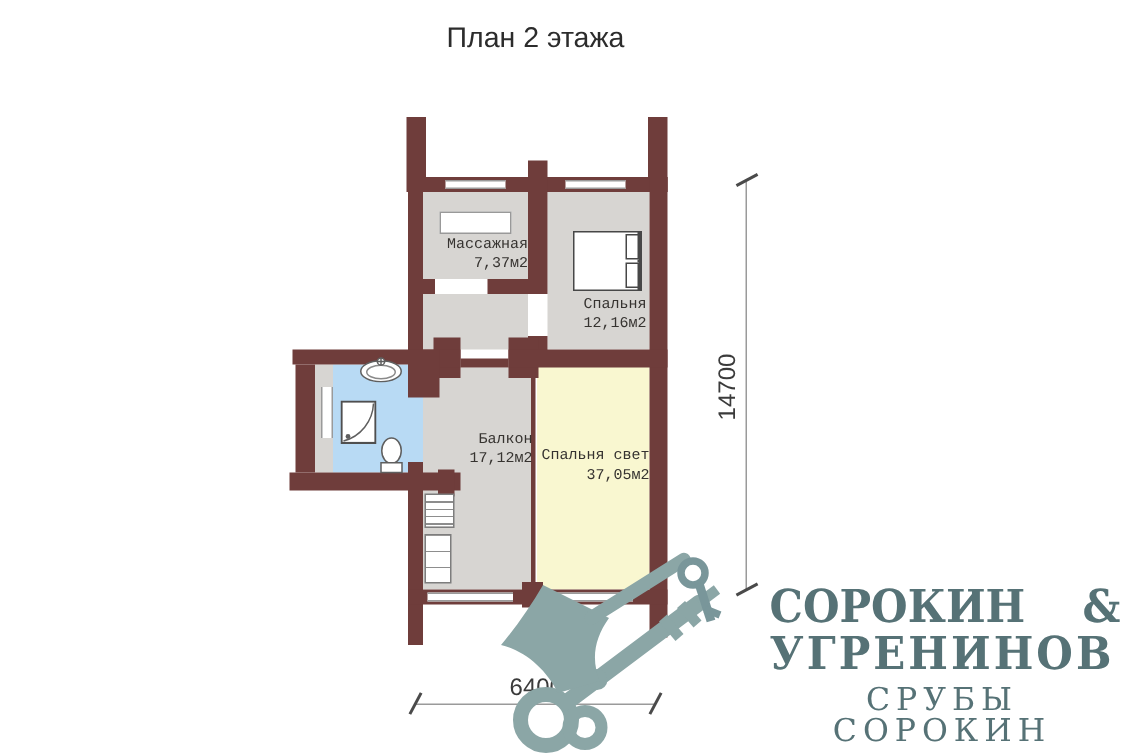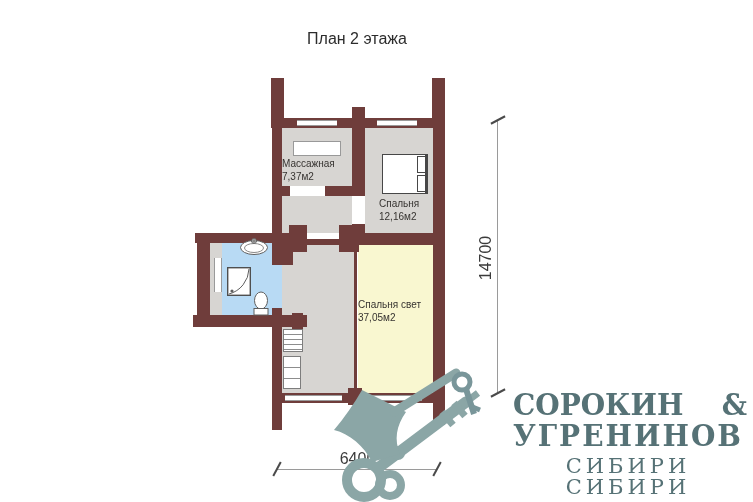--- a/index.html
+++ b/index.html
@@ -1,19 +1,19 @@
 <!DOCTYPE html>
 <html style="--c-wall: #6f3d3b; --c-floor: #d7d5d2; --c-bathroom-floor: #b8daf4; --c-second-light-floor: #f9f7d0; --c-label-text: #363330; --c-logo-text: #567276; --c-watermark: #8ba6a6; --c-watermark-dark: #79969a;"><head>
 <meta charset="utf-8">
 <style>
   html,body{margin:0;padding:0;background:#fff;}
   .canvas{position:relative;width:753px;height:502px;background:#fff;overflow:hidden;
           font-family:"Liberation Sans",sans-serif;}
   .title{position:absolute;left:257px;top:15px;width:200px;text-align:center;
-         font-size:16px;color:#2c2c2c;z-index:3;margin-top:15px;}
+         font-size:19px;color:#2c2c2c;z-index:3;}
   
   .floor{position:absolute;background:var(--c-floor,#d7d5d2);z-index:1;}
   .floor.blue{background:var(--c-bathroom-floor,#b8daf4);}
   .floor.yellow{background:var(--c-second-light-floor,#f9f7d0);}
   
   .wall{position:absolute;background:var(--c-wall,#6f3d3b);z-index:5;}
   
   .win{position:absolute;background:#fff;border-top:1px solid #9a9a9a;border-bottom:1px solid #9a9a9a;
        box-sizing:border-box;z-index:6;}
   .win.vert{border:none;border-left:1px solid #9a9a9a;border-right:1px solid #9a9a9a;}
@@ -21,22 +21,22 @@
   .fix{position:absolute;background:#fff;border:1px solid #6b6b6b;box-sizing:border-box;z-index:4;}
   .bed{position:absolute;background:#fff;border:1px solid #474747;border-right:3px solid #474747;
        box-sizing:border-box;z-index:4;}
   .pillow{position:absolute;background:#fff;border:1px solid #474747;box-sizing:border-box;z-index:4;}
   .stairs{position:absolute;background:repeating-linear-gradient(to bottom,#fff 0 4px,#8d8d8d 4px 5px);
           border:1px solid #7d7d7d;box-sizing:border-box;z-index:7;}
   .cabinet{position:absolute;background:repeating-linear-gradient(to bottom,#fff 0 10px,#8d8d8d 10px 11px);
            border:1px solid #7d7d7d;box-sizing:border-box;z-index:7;}
   .fixsvg{position:absolute;z-index:7;}
   
-  .room-label{position:absolute;text-align:left;font-size:10px;line-height:1.32;
-              color:var(--c-label-text,#363330);z-index:10;}
+  .room-label{position:absolute;text-align:right;font-size:10px;line-height:1.32;
+              color:var(--c-label-text,#363330);z-index:10;font-family:Liberation Mono, monospace;}
   
   .dimline{position:absolute;background:#9a9a9a;z-index:8;}
   .dimtick{position:absolute;width:16px;height:2px;background:#4a4a4a;z-index:8;}
   .dimlabel{position:absolute;font-size:16px;color:#3b3b3b;z-index:8;text-align:center;}
   .dimlabel.vert{transform:rotate(-90deg);}
   
   .logo1{position:absolute;left:513px;top:390px;width:234px;display:flex;justify-content:space-between;
          font-family:"DejaVu Serif",serif;font-weight:bold;font-size:28px;line-height:1;
          color:var(--c-logo-text,#567276);z-index:60;transform:scaleY(1.08);transform-origin:top left;}
   .logo2{position:absolute;left:506px;top:421px;width:244px;text-align:center;
@@ -121,20 +121,24 @@
   <div class="win vert" style="left:214px;top:258px;width:8px;height:34px;"></div>
 
   <div class="room-label" style="left:282px;top:157px;width:70px;">
     <div>Массажная</div>
     <div>7,37м2</div>
   </div>
   <div class="room-label" style="left:379px;top:197px;width:52px;">
     <div>Спальня</div>
     <div>12,16м2</div>
   </div>
+  <div class="room-label" style="left:282px;top:287px;width:73px;">
+    <div>Балкон</div>
+    <div>17,12м2</div>
+  </div>
   <div class="room-label" style="left:358px;top:298px;width:75px;">
     <div>Спальня свет</div>
     <div>37,05м2</div>
   </div>
 
   <div class="dimline" style="left:497px;top:121px;width:1px;height:273px;"></div>
   <div class="dimtick" style="left:490px;top:119px;transform:rotate(-28deg);"></div>
   <div class="dimtick" style="left:490px;top:392px;transform:rotate(-28deg);"></div>
   <div class="dimlabel vert" style="left:456px;top:249px;width:60px;">14700</div>
 
@@ -160,15 +164,15 @@
       <line x1="200" y1="33" x2="208" y2="58" stroke-width="6"></line>
       <line x1="204" y1="50" x2="214" y2="54" stroke-width="5"></line>
     </g>
   </svg>
 
   <div class="logo1">
     <span>СОРОКИН</span>
     <span>&amp;</span>
   </div>
   <div class="logo2">УГРЕНИНОВ</div>
-  <div class="logo3">СИБИРИ СИБИРИ</div>
+  <div class="logo3">СРУБЫ СОРОКИН</div>
 
 </div>
 
 </body></html>

